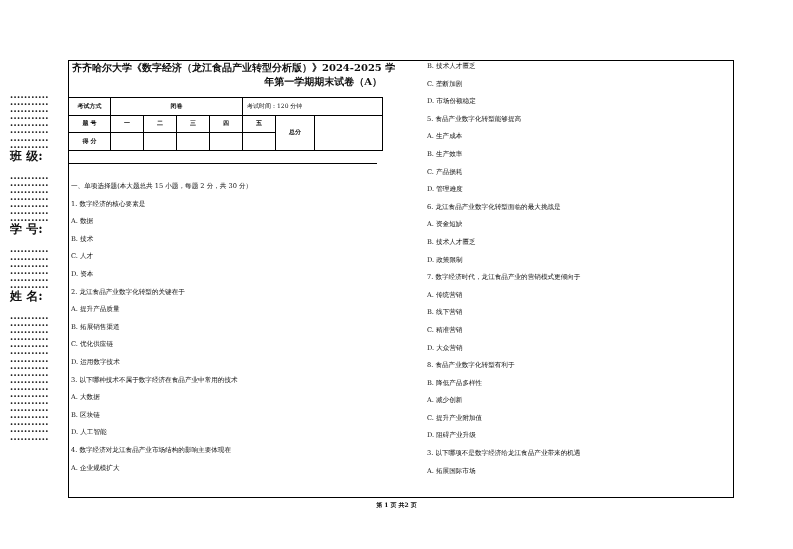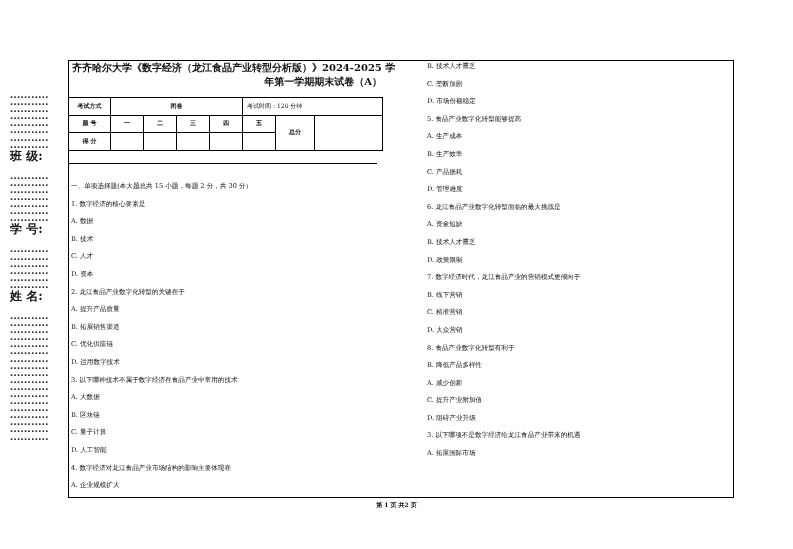--- a/index.html
+++ b/index.html
@@ -134,21 +134,20 @@
       <div class="line">C. 人才</div>
       <div class="line">D. 资本</div>
       <div class="line">2. 龙江食品产业数字化转型的关键在于</div>
       <div class="line">A. 提升产品质量</div>
       <div class="line">B. 拓展销售渠道</div>
       <div class="line">C. 优化供应链</div>
       <div class="line">D. 运用数字技术</div>
       <div class="line">3. 以下哪种技术不属于数字经济在食品产业中常用的技术</div>
       <div class="line">A. 大数据</div>
       <div class="line">B. 区块链</div>
-      <div class="line">C. 量子计算</div>
       <div class="line">D. 人工智能</div>
       <div class="line">4. 数字经济对龙江食品产业市场结构的影响主要体现在</div>
       <div class="line">A. 企业规模扩大</div>
     </div>
 </div>
 
 <div class="col col-right">
   <div id="right-lines">
       <div class="line">B. 技术人才匮乏</div>
       <div class="line">C. 垄断加剧</div>
@@ -156,20 +155,21 @@
       <div class="line">5. 食品产业数字化转型能够提高</div>
       <div class="line">A. 生产成本</div>
       <div class="line">B. 生产效率</div>
       <div class="line">C. 产品损耗</div>
       <div class="line">D. 管理难度</div>
       <div class="line">6. 龙江食品产业数字化转型面临的最大挑战是</div>
       <div class="line">A. 资金短缺</div>
       <div class="line">B. 技术人才匮乏</div>
       <div class="line">D. 政策限制</div>
       <div class="line">7. 数字经济时代，龙江食品产业的营销模式更倾向于</div>
+      <div class="line">A. 传统营销</div>
       <div class="line">B. 线下营销</div>
       <div class="line">C. 精准营销</div>
       <div class="line">D. 大众营销</div>
       <div class="line">8. 食品产业数字化转型有利于</div>
       <div class="line">B. 降低产品多样性</div>
       <div class="line">A. 减少创新</div>
       <div class="line">C. 提升产业附加值</div>
       <div class="line">D. 阻碍产业升级</div>
       <div class="line">3. 以下哪项不是数字经济给龙江食品产业带来的机遇</div>
       <div class="line">A. 拓展国际市场</div>

